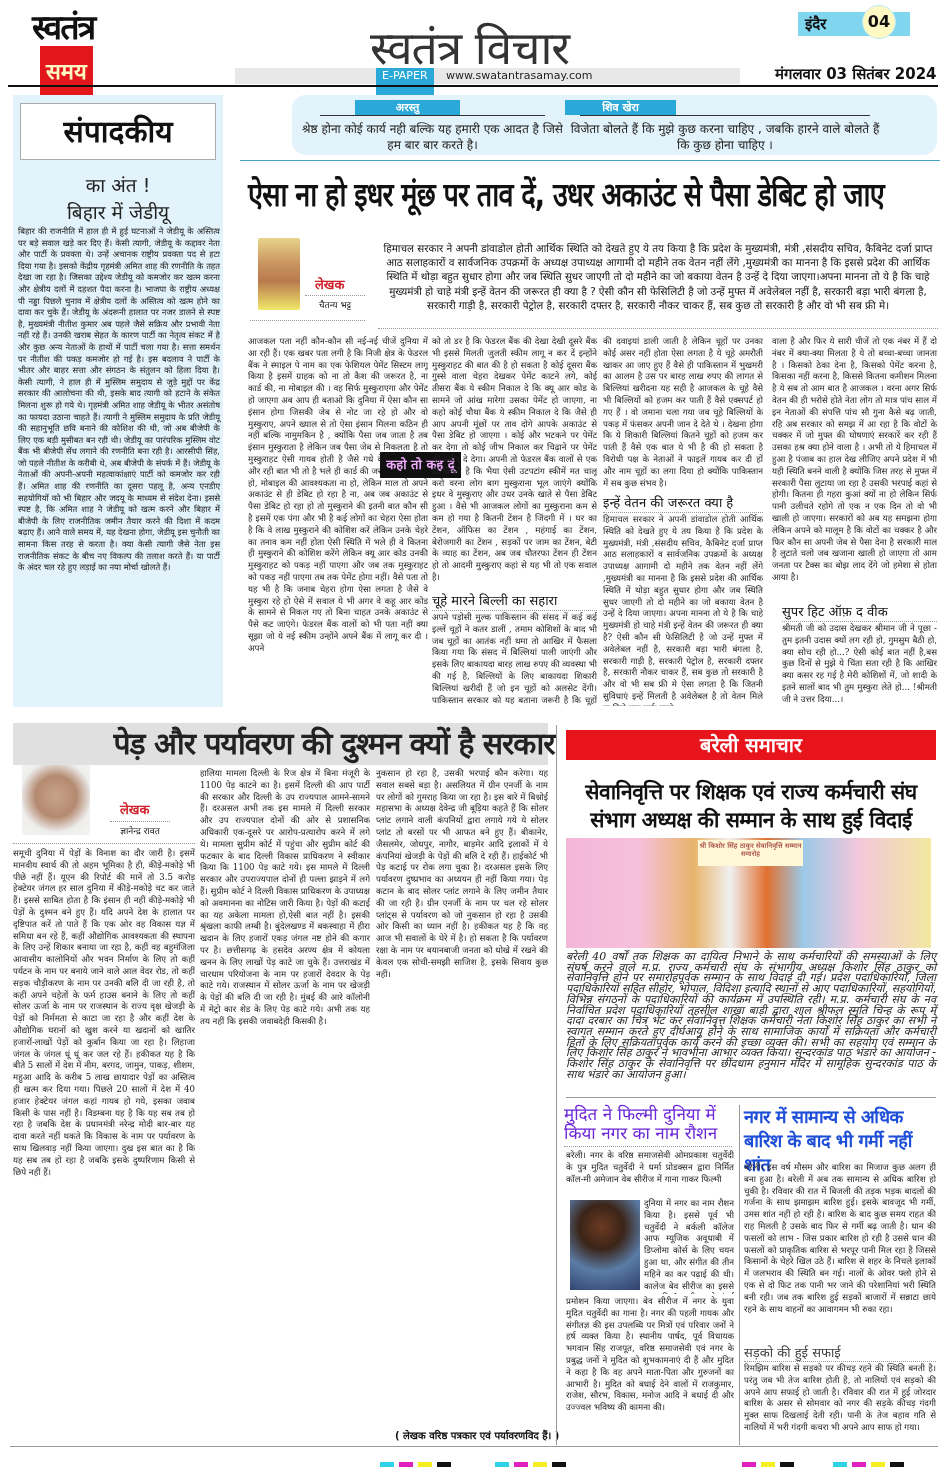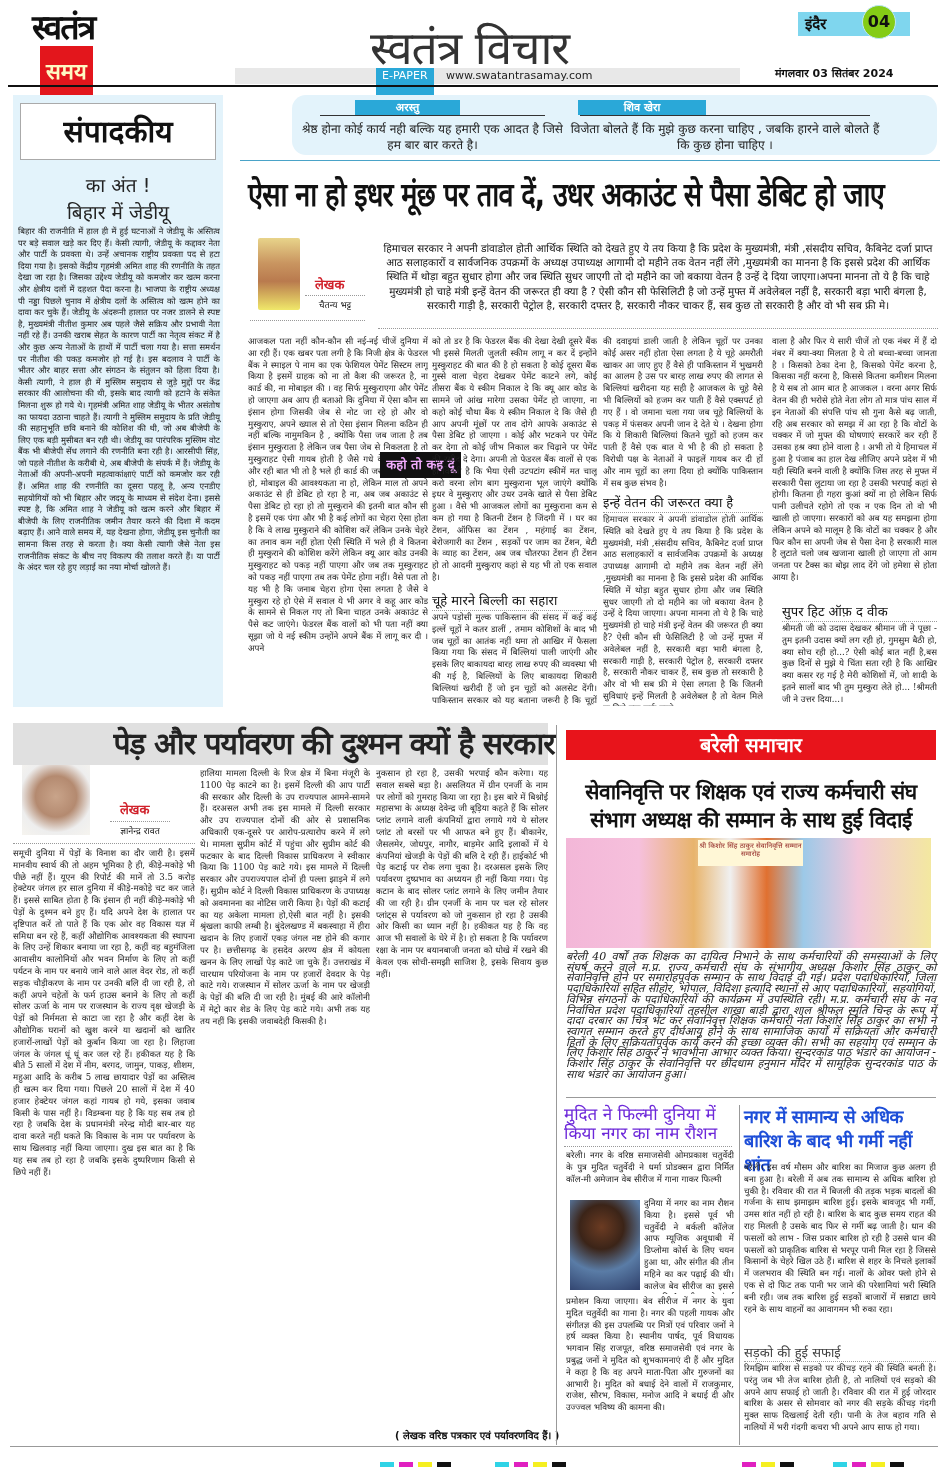--- a/index.html
+++ b/index.html
@@ -7,22 +7,22 @@
 .abs{position:absolute}
 .masthead-logo{left:32px;top:8px;width:70px;height:75px}
 .logo-top{font-family:"DejaVu Serif",serif;font-weight:bold;font-size:34px;line-height:38px;color:#111;letter-spacing:-2px}
 .logo-bottom{display:inline-block;background:#e3161c;color:#fef9c3;font-weight:bold;font-size:22px;line-height:28px;padding:12px 6px;margin-left:8px}
 .masthead-title{left:370px;top:22px;font-size:46px;line-height:52px;color:#333;font-family:"DejaVu Sans",sans-serif;font-weight:normal;letter-spacing:-1px}
 .epaper-bar{left:235px;top:68px;width:505px;height:16px;background:#e8e8e8}
 .epaper-tag{left:376px;top:68px;height:32px;background:#2aa8d8;color:#fff;font-size:11px;line-height:16px;padding:0 6px}
 .epaper-url{left:446px;top:68px;font-size:11px;line-height:16px;color:#222}
 .city-box{left:798px;top:12px;width:112px;height:24px;background:#7fd6ee}
 .city-name{left:805px;top:12px;font-size:15px;line-height:24px;font-weight:bold}
-.page-num{left:862px;top:5px;width:34px;height:34px;border-radius:50%;background:#84cc16;border:1px solid #bde8f5;text-align:center;font-weight:bold;font-size:16px;line-height:32px}
-.date-line{left:775px;top:66px;font-size:11px;font-weight:bold;line-height:16px}
+.page-num{left:862px;top:5px;width:34px;height:34px;border-radius:50%;background:#fef9c3;border:1px solid #bde8f5;text-align:center;font-weight:bold;font-size:16px;line-height:32px}
+.date-line{left:775px;top:66px;font-size:15px;font-weight:bold;line-height:16px}
 .mast-rule{left:8px;top:85px;width:930px;height:2px;background:#111}
 
 .editorial{left:13px;top:95px;width:210px;height:612px;background:#e3f3fb}
 .editorial-head{left:20px;top:103px;width:196px;height:57px;background:#fff;border:1px solid #aaa;text-align:center;font-size:30px;font-weight:bold;line-height:55px}
 .ed-title{left:15px;top:172px;width:206px;text-align:center;font-size:19px;line-height:27px;color:#222}
 .ed-body{left:18px;top:226px;width:202px;font-size:8.3px;line-height:11.6px;color:#222;text-align:justify;font-family:"DejaVu Serif",serif}
 
 .quotes-band{left:292px;top:95px;width:645px;height:60px;background:#e3f3fb;border-radius:14px}
 .quotes-rule{left:240px;top:160px;width:700px;height:1px;background:#4aa3c8}
 .q-tag{height:15px;background:#2aa8d8;color:#fff;text-align:center;font-size:11px;font-weight:bold;line-height:15px}
@@ -81,21 +81,21 @@
   <div>का अंत !</div>
   <div>बिहार में जेडीयू</div>
 </div>
 <div class="abs ed-body">बिहार की राजनीति में हाल ही में हुई घटनाओं ने जेडीयू के अस्तित्व पर बड़े सवाल खड़े कर दिए हैं। केसी त्यागी, जेडीयू के कद्दावर नेता और पार्टी के प्रवक्ता थे। उन्हें अचानक राष्ट्रीय प्रवक्ता पद से हटा दिया गया है। इसको केंद्रीय गृहमंत्री अमित शाह की रणनीति के तहत देखा जा रहा है। जिसका उद्देश्य जेडीयू को कमजोर कर खत्म करना और क्षेत्रीय दलों में दहशत पैदा करना है। भाजपा के राष्ट्रीय अध्यक्ष पी नड्डा पिछले चुनाव में क्षेत्रीय दलों के अस्तित्व को खत्म होने का दावा कर चुके हैं। जेडीयू के अंदरूनी हालात पर नजर डालने से स्पष्ट है, मुख्यमंत्री नीतीश कुमार अब पहले जैसे सक्रिय और प्रभावी नेता नहीं रहे हैं। उनकी खराब सेहत के कारण पार्टी का नेतृत्व संकट में है और कुछ अन्य नेताओं के हाथों में पार्टी चला गया है। सत्ता समर्थन पर नीतीश की पकड़ कमजोर हो गई है। इस बदलाव ने पार्टी के भीतर और बाहर सत्ता और संगठन के संतुलन को हिला दिया है। केसी त्यागी, ने हाल ही में मुस्लिम समुदाय से जुड़े मुद्दों पर केंद्र सरकार की आलोचना की थी, इसके बाद त्यागी को हटाने के संकेत मिलना शुरू हो गये थे। गृहमंत्री अमित शाह जेडीयू के भीतर असंतोष का फायदा उठाना चाहते हैं। त्यागी ने मुस्लिम समुदाय के प्रति जेडीयू की सहानुभूति छवि बनाने की कोशिश की थी, जो अब बीजेपी के लिए एक बड़ी मुसीबत बन रही थी। जेडीयू का पारंपरिक मुस्लिम वोट बैंक भी बीजेपी सेंध लगाने की रणनीति बना रही है। आरसीपी सिंह, जो पहले नीतीश के करीबी थे, अब बीजेपी के संपर्क में हैं। जेडीयू के नेताओं की अपनी-अपनी महत्वाकांक्षाएं पार्टी को कमजोर कर रही हैं। अमित शाह की रणनीति का दूसरा पहलू है, अन्य एनडीए सहयोगियों को भी बिहार और जदयू के माध्यम से संदेश देना। इससे स्पष्ट है, कि अमित शाह ने जेडीयू को खत्म करने और बिहार में बीजेपी के लिए राजनीतिक जमीन तैयार करने की दिशा में कदम बढ़ाए हैं। आने वाले समय में, यह देखना होगा, जेडीयू इस चुनौती का सामना किस तरह से करता है। क्या केसी त्यागी जैसे नेता इस राजनीतिक संकट के बीच नए विकल्प की तलाश करते हैं। या पार्टी के अंदर चल रहे हुए लड़ाई का नया मोर्चा खोलते हैं।</div>
 
 <div class="abs quotes-band"></div>
 <div class="abs quotes-rule"></div>
 <div class="abs q-tag" style="left:355px;top:100px;width:105px">अरस्तु</div>
 <div class="abs q-line" style="left:320px;top:115px;width:225px"></div>
 <div class="abs q-text" style="left:300px;top:121px;width:265px">श्रेष्ठ होना कोई कार्य नही बल्कि यह हमारी एक आदत है जिसे हम बार बार करते है।</div>
-<div class="abs q-tag" style="left:578px;top:100px;width:128px">शिव खेरा</div>
+<div class="abs q-tag" style="left:565px;top:100px;width:111px">शिव खेरा</div>
 <div class="abs q-line" style="left:580px;top:115px;width:290px"></div>
 <div class="abs q-text" style="left:565px;top:121px;width:320px">विजेता बोलते हैं कि मुझे कुछ करना चाहिए , जबकि हारने वाले बोलते हैं कि कुछ होना चाहिए ।</div>
 
 <div class="abs main-headline">ऐसा ना हो इधर मूंछ पर ताव दें, उधर अकाउंट से पैसा डेबिट हो जाए</div>
 <div class="abs author-photo"></div>
 <div class="abs author-label">लेखक</div>
 <div class="abs author-name">चैतन्य भट्ट</div>
 <div class="abs intro-text">हिमाचल सरकार ने अपनी डांवाडोल होती आर्थिक स्थिति को देखते हुए ये तय किया है कि प्रदेश के मुख्यमंत्री, मंत्री ,संसदीय सचिव, कैबिनेट दर्जा प्राप्त आठ सलाहकारों व सार्वजनिक उपक्रमों के अध्यक्ष उपाध्यक्ष आगामी दो महीने तक वेतन नहीं लेंगे ,मुख्यमंत्री का मानना है कि इससे प्रदेश की आर्थिक स्थिति में थोड़ा बहुत सुधार होगा और जब स्थिति सुधर जाएगी तो दो महीने का जो बकाया वेतन है उन्हें दे दिया जाएगा।अपना मानना तो ये है कि चाहे मुख्यमंत्री हो चाहे मंत्री इन्हें वेतन की जरूरत ही क्या है ? ऐसी कौन सी फेसिलिटी है जो उन्हें मुफ्त में अवेलेबल नहीं है, सरकारी बड़ा भारी बंगला है, सरकारी गाड़ी है, सरकारी पेट्रोल है, सरकारी दफ्तर है, सरकारी नौकर चाकर हैं, सब कुछ तो सरकारी है और वो भी सब फ्री मे।</div>
 <div class="abs dash-rule" style="left:250px;top:320px;width:115px"></div>
 <div class="abs dash-rule" style="left:378px;top:328px;width:560px"></div>

